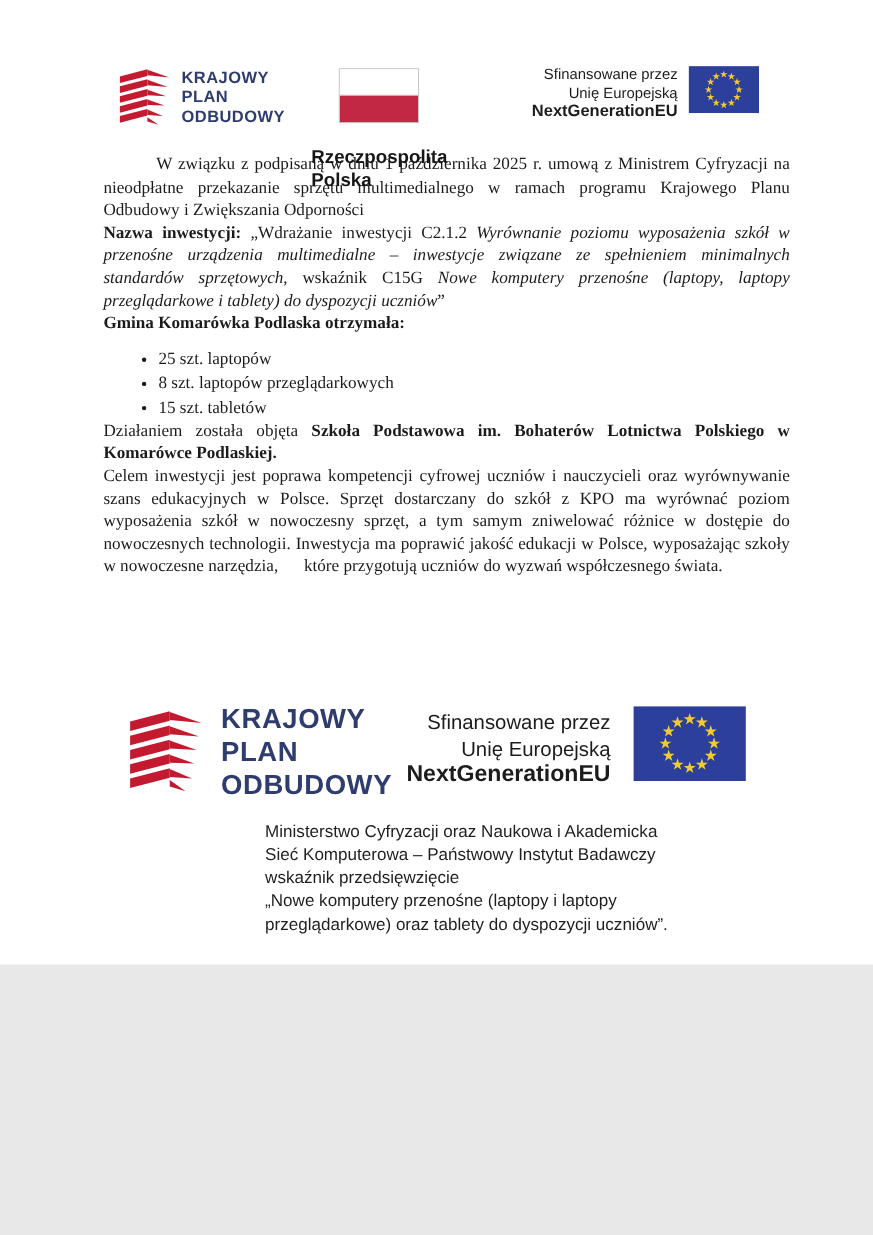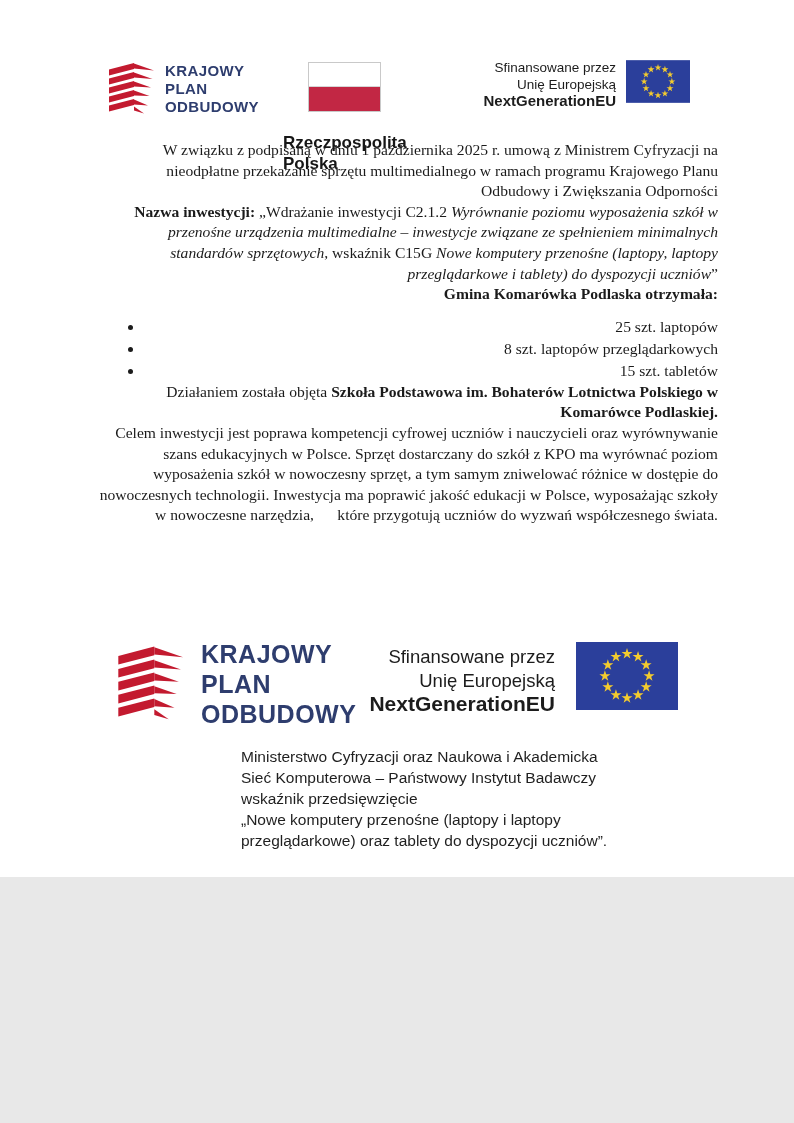--- a/index.html
+++ b/index.html
@@ -19,26 +19,26 @@
            font-size:17px;line-height:21px;}
   .hdr-eu{position:absolute;left:458px;top:60px;display:flex;gap:10px;align-items:flex-start;}
   .eu-cap-sm{width:158px;text-align:right;font-family:"Liberation Sans",sans-serif;
              font-size:13.5px;line-height:16.5px;color:#1c1c1c;}
   .eu-cap-sm .ngeu{font-weight:bold;font-size:15px;}
   .hdr-eu svg{width:64px;height:43px;}
 
   
   .doc{position:absolute;left:94px;top:140px;width:624px;
        font-size:15.6px;line-height:20.6px;text-align:justify;}
-  .doc p{margin:0;text-align:right;}
+  .doc p{margin:0;}
   .p1{margin-top:6px;text-indent:48px;}
   .p2{margin-top:13px;}
   .p3{margin-top:16px;font-weight:bold;text-align:left;}
   .doc ul{margin:11px 0 0 0;padding-left:50px;text-align:left;}
-  .doc li{line-height:22px;text-align:right;}
+  .doc li{line-height:22px;}
   .p5{margin-top:10px;}
   .p6{margin-top:16px;}
 
   
   .b-kpo{position:absolute;left:114px;top:638px;display:flex;align-items:center;gap:15px;}
   .b-kpo svg{width:72px;height:92px;}
   .kpo-word-lg{font-family:"Liberation Sans",sans-serif;font-weight:bold;color:#2E3D6E;
                font-size:25px;line-height:30px;letter-spacing:.5px;}
   .b-eu-cap{position:absolute;left:356px;top:645px;width:199px;text-align:right;
             font-family:"Liberation Sans",sans-serif;font-size:18.5px;line-height:23.5px;color:#1c1c1c;}

